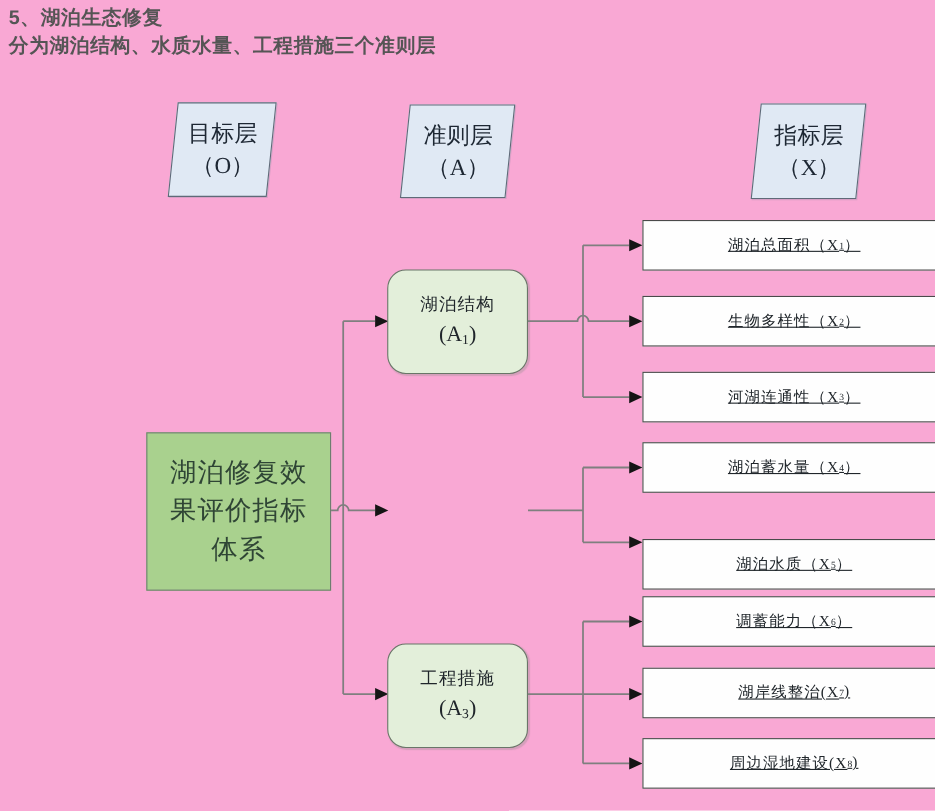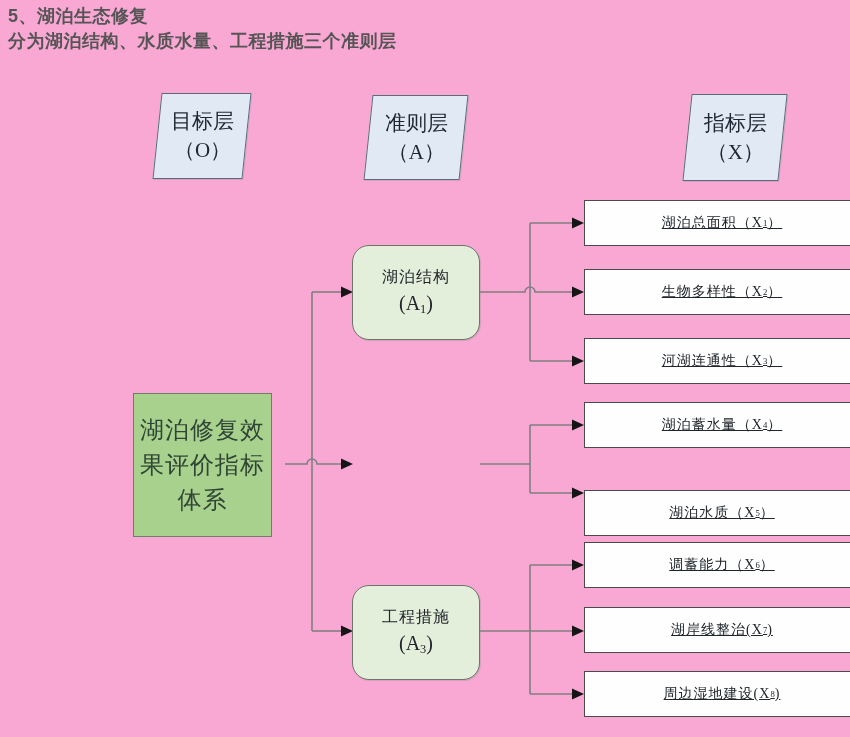--- a/index.html
+++ b/index.html
@@ -47,21 +47,21 @@
   .para-text{
     transform:skewX(6deg);
     text-align:center;color:var(--legend-text);
     font-size:21px;line-height:29px;white-space:nowrap;
   }
   .pos-legend-goal{left:157px;top:93px;width:88px;height:84px;}
   .pos-legend-criteria{left:368px;top:95px;width:94px;height:83px;}
   .pos-legend-indicator{left:687px;top:94px;width:94px;height:85px;}
 
   .goal-box{
-    position:absolute;left:133px;top:393px;width:139px;height:144px;
+    position:absolute;left:133px;top:393px;width:168px;height:144px;
     background:var(--goal-fill);border:1.6px solid var(--goal-border);
     box-sizing:border-box;
     display:flex;flex-direction:column;align-items:center;justify-content:center;
     color:var(--goal-text);font-size:24px;line-height:35px;text-align:center;
     letter-spacing:1px;
   }
 
   .crit-box{
     position:absolute;left:352px;width:128px;height:95px;
     background:var(--criteria-fill);border:1.6px solid var(--criteria-border);

